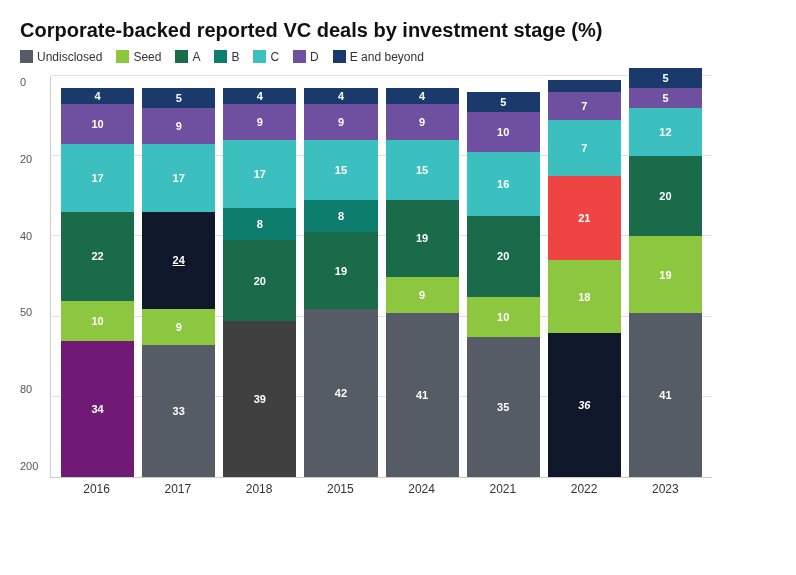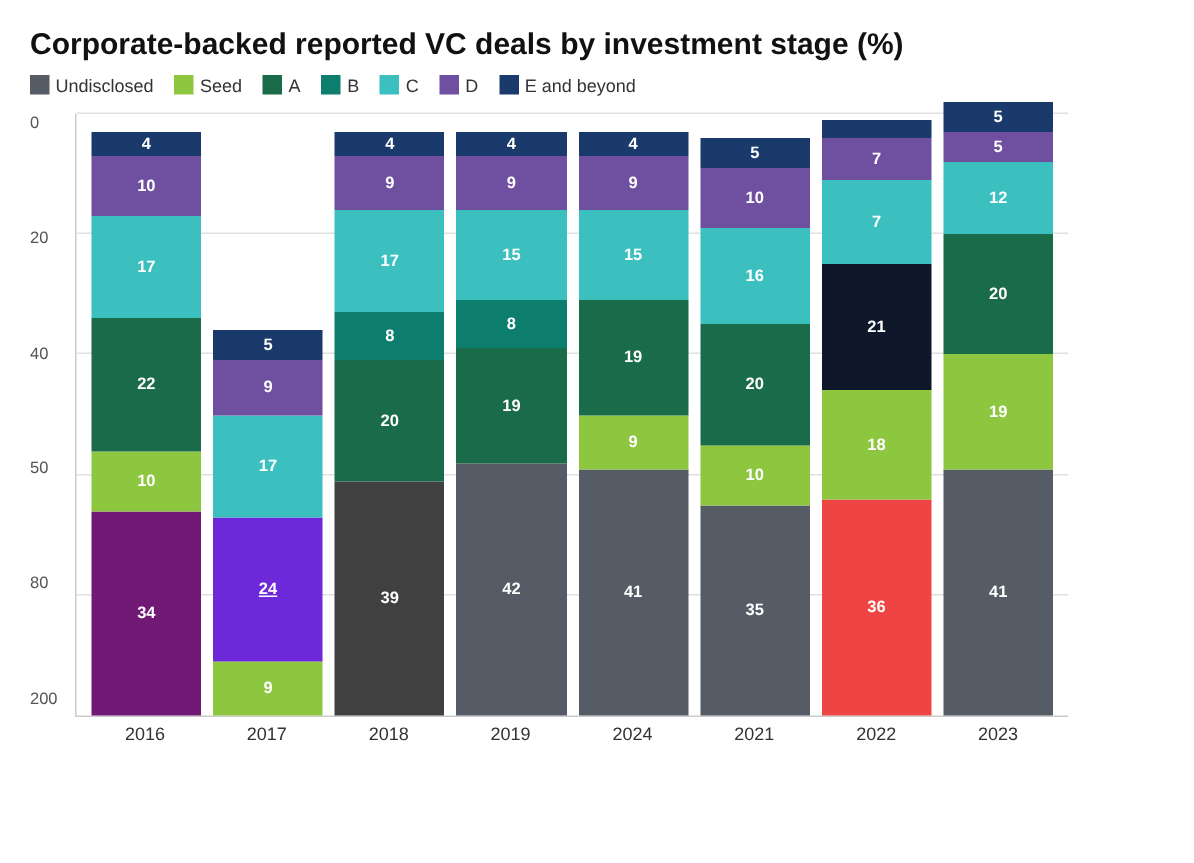--- a/index.html
+++ b/index.html
@@ -187,22 +187,23 @@
           </div>
       <div class="bar-group">
             <div class="bar-segment seg-undisclosed" style="height: 34%; background-color: #701a75;">34</div>
             <div class="bar-segment seg-seed" style="height: 10%; background-color: rgb(141, 198, 63);">10</div>
             <div class="bar-segment seg-a" style="height: 22%; background-color: rgb(26, 107, 74); text-align: right;">22</div>
             <div class="bar-segment seg-c" style="height: 17%; background-color: rgb(59, 191, 191);">17</div>
             <div class="bar-segment seg-d" style="height: 10%; background-color: rgb(110, 79, 160);">10</div>
             <div class="bar-segment seg-e" style="height: 4%; background-color: rgb(26, 58, 107);">4</div>
           </div>
           <div class="bar-group">
+            <div class="bar-segment seg-undisclosed" style="height: 33%; background-color: rgb(85, 92, 102);">33</div>
             <div class="bar-segment seg-seed" style="height: 9%; background-color: rgb(141, 198, 63);">9</div>
-            <div class="bar-segment seg-a" style="height: 24%; background-color: #6d28d9; text-decoration: underline;">24</div>
+            <div class="bar-segment seg-a" style="height: 24%; background-color: #0f172a; text-decoration: underline;">24</div>
             <div class="bar-segment seg-c" style="height: 17%; background-color: rgb(59, 191, 191);">17</div>
             <div class="bar-segment seg-d" style="height: 9%; background-color: rgb(110, 79, 160);">9</div>
             <div class="bar-segment seg-e" style="height: 5%; background-color: rgb(26, 58, 107);">5</div>
           </div>
           <div class="bar-group">
             <div class="bar-segment seg-undisclosed" style="height: 39%; background-color: #404040;">39</div>
             <div class="bar-segment seg-a" style="height: 20%; background-color: rgb(26, 107, 74);">20</div>
             <div class="bar-segment seg-b" style="height: 8%; background-color: rgb(13, 126, 110);">8</div>
             <div class="bar-segment seg-c" style="height: 17%; background-color: rgb(59, 191, 191);">17</div>
             <div class="bar-segment seg-d" style="height: 9%; background-color: rgb(110, 79, 160);">9</div>
@@ -226,41 +227,41 @@
           </div>
           <div class="bar-group">
             <div class="bar-segment seg-undisclosed" style="height: 35%; background-color: rgb(85, 92, 102);">35</div>
             <div class="bar-segment seg-seed" style="height: 10%; background-color: rgb(141, 198, 63);">10</div>
             <div class="bar-segment seg-a" style="height: 20%; background-color: rgb(26, 107, 74);">20</div>
             <div class="bar-segment seg-c" style="height: 16%; background-color: rgb(59, 191, 191);">16</div>
             <div class="bar-segment seg-d" style="height: 10%; background-color: rgb(110, 79, 160);">10</div>
             <div class="bar-segment seg-e" style="height: 5%; background-color: rgb(26, 58, 107);">5</div>
           </div>
           <div class="bar-group">
-            <div class="bar-segment seg-undisclosed" style="height: 36%; background-color: #ef4444;">36</div>
+            <div class="bar-segment seg-undisclosed" style="height: 36%; background-color: #0f172a; font-style: italic;">36</div>
             <div class="bar-segment seg-seed" style="height: 18%; background-color: rgb(141, 198, 63);">18</div>
-            <div class="bar-segment seg-a" style="height: 21%; background-color: #0f172a;">21</div>
+            <div class="bar-segment seg-a" style="height: 21%; background-color: #ef4444;">21</div>
             <div class="bar-segment seg-c" style="height: 14%; background-color: rgb(59, 191, 191);">7</div>
             <div class="bar-segment seg-d" style="height: 7%; background-color: rgb(110, 79, 160);">7</div>
             <div class="bar-segment seg-e" style="height: 3%; background-color: rgb(26, 58, 107);"></div>
           </div>
           <div class="bar-group">
             <div class="bar-segment seg-undisclosed" style="height: 41%; background-color: rgb(85, 92, 102);">41</div>
             <div class="bar-segment seg-seed" style="height: 19%; background-color: rgb(141, 198, 63);">19</div>
             <div class="bar-segment seg-a" style="height: 20%; background-color: rgb(26, 107, 74);">20</div>
             <div class="bar-segment seg-c" style="height: 12%; background-color: rgb(59, 191, 191);">12</div>
             <div class="bar-segment seg-d" style="height: 5%; background-color: rgb(110, 79, 160);">5</div>
             <div class="bar-segment seg-e" style="height: 5%; background-color: rgb(26, 58, 107);">5</div>
           </div>
         </div>
       <div class="x-labels" id="x-labels-container">
           <div class="x-label">2016</div>
           <div class="x-label">2017</div>
           <div class="x-label">2018</div>
-          <div class="x-label">2019</div>
+          <div class="x-label">2015</div>
           <div class="x-label">2024</div>
           <div class="x-label">2021</div>
           <div class="x-label">2022</div>
           <div class="x-label">2023</div>
         </div>
     </div>
   </div>
 
 </div>
 

